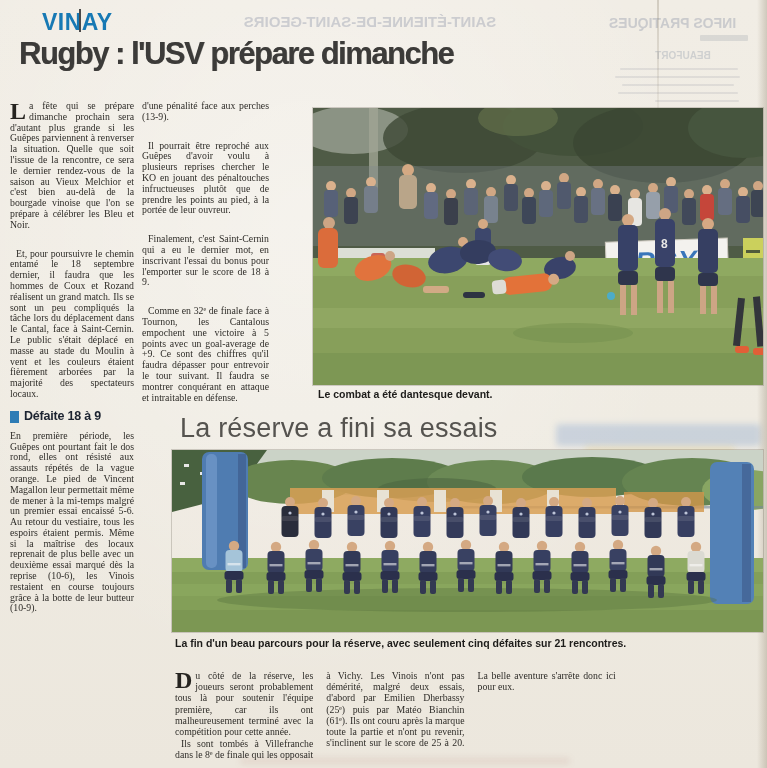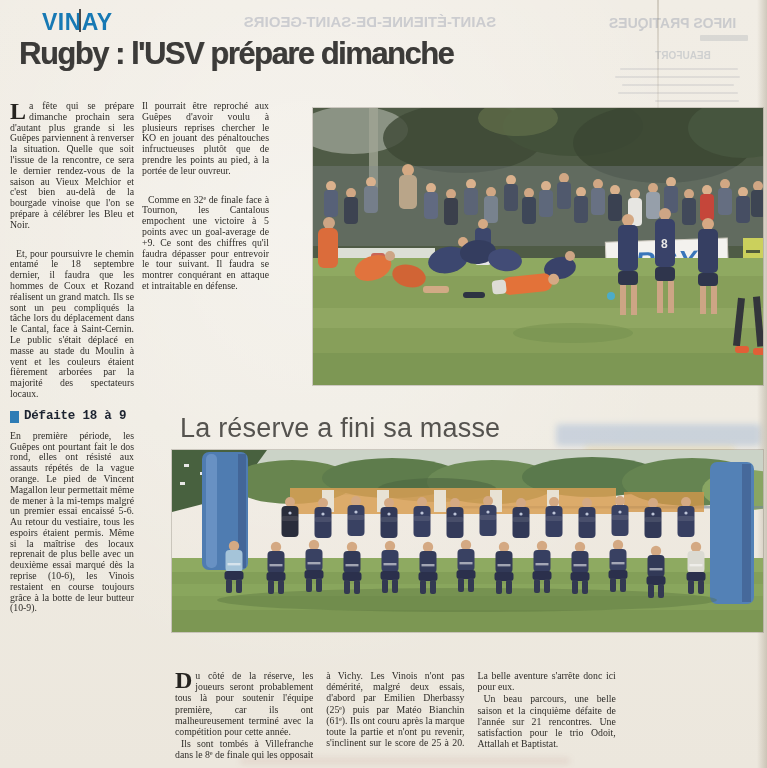--- a/index.html
+++ b/index.html
@@ -28,21 +28,21 @@
             text-shadow:0.4px 0.4px 0 rgba(60,59,57,0.55);}
   
   .bodycol{position:absolute;font-size:9.8px;line-height:10.8px;color:#2e2c28;
            text-align:justify;overflow:hidden;}
   .bodycol p{margin:0 0 0 0;}
   .bodycol p + p{text-indent:6px;margin-top:18px;}
   .dropcap{float:left;font-weight:700;font-size:24px;line-height:19px;
            margin:1px 3px 0 0;color:#262420;}
   .subhead{display:flex;align-items:center;gap:5px;margin:11px 0 8px 0;}
   .subhead .sq{width:9px;height:12px;background:#2e7cb5;flex:0 0 auto;}
-  .subhead .lbl{font-family:Liberation Mono, monospace;font-weight:700;
+  .subhead .lbl{font-family:Liberation Sans, sans-serif;font-weight:700;
                 font-size:12.5px;color:#1c2330;letter-spacing:-0.2px;}
   
   .photo{position:absolute;box-shadow:0 0 0 1px rgba(90,85,70,0.25);}
   .caption{position:absolute;font-family:"Liberation Sans",sans-serif;font-weight:700;
            font-size:10.5px;color:#1d1c1a;letter-spacing:0;}
   .section-heading{position:absolute;font-family:"Liberation Sans",sans-serif;
                    font-weight:400;font-size:27px;color:#55534f;letter-spacing:0.2px;}
   
   .reserve-text{position:absolute;left:175px;top:670px;width:592px;height:94px;
                 column-count:4;column-gap:13px;column-fill:auto;
@@ -78,21 +78,23 @@
     <p><span class="dropcap">L</span><span>a fête qui se prépare dimanche prochain sera d'autant plus grande si les Guêpes parviennent à renverser la situation. Quelle que soit l'issue de la rencontre, ce sera le dernier rendez-vous de la saison au Vieux Melchior et c'est bien au-delà de la bourgade vinoise que l'on se prépare à célébrer les Bleu et Noir.</span></p>
     <p>Et, pour poursuivre le chemin entamé le 18 septembre dernier, il faudra que les hommes de Coux et Rozand réalisent un grand match. Ils se sont un peu compliqués la tâche lors du déplacement dans le Cantal, face à Saint-Cernin. Le public s'était déplacé en masse au stade du Moulin à vent et les couleurs étaient fièrement arborées par la majorité des spectateurs locaux.</p>
     <div class="subhead">
       <span class="sq"></span>
       <span class="lbl">Défaite 18 à 9</span>
     </div>
     <p style="text-indent:0;">En première période, les Guêpes ont pourtant fait le dos rond, elles ont résisté aux assauts répétés de la vague orange. Le pied de Vincent Magallon leur permettait même de mener à la mi-temps malgré un premier essai encaissé 5-6. Au retour du vestiaire, tous les espoirs étaient permis. Même si la maîtrise des locaux reprenait de plus belle avec un deuxième essai marqué dès la reprise (10-6), les Vinois restaient en course toujours grâce à la botte de leur butteur (10-9).</p>
   </div>
 
   <div class="bodycol" style="left:142px;top:101px;width:127px;height:312px;">
+    <p>d'une pénalité face aux perches (13-9).</p>
     <p>Il pourrait être reproché aux Guêpes d'avoir voulu à plusieurs reprises chercher le KO en jouant des pénaltouches infructueuses plutôt que de prendre les points au pied, à la portée de leur ouvreur.</p>
+    <p>Finalement, c'est Saint-Cernin qui a eu le dernier mot, en inscrivant l'essai du bonus pour l'emporter sur le score de 18 à 9.</p>
     <p>Comme en 32ᵉ de finale face à Tournon, les Cantalous empochent une victoire à 5 points avec un goal-average de +9. Ce sont des chiffres qu'il faudra dépasser pour entrevoir le tour suivant. Il faudra se montrer conquérant en attaque et intraitable en défense.</p>
   </div>
 
   <svg class="photo" style="left:313px;top:108px;" width="450" height="277" viewBox="0 0 450 277">
 
     <g>
       <rect x="0" y="0" width="450" height="160" fill="#42503a"></rect>
       <ellipse cx="40" cy="22" rx="55" ry="24" fill="#b9c0b4" opacity="0.55"></ellipse>
       <ellipse cx="150" cy="30" rx="80" ry="35" fill="#2e3b28" opacity="0.8"></ellipse>
       <ellipse cx="260" cy="18" rx="70" ry="30" fill="#35452d"></ellipse>
@@ -292,22 +294,23 @@
 
       <g transform="translate(428,190)">
           <rect x="-3" y="0" width="7" height="48" fill="#23262e" transform="rotate(6)"></rect>
           <rect x="12" y="0" width="7" height="50" fill="#23262e" transform="rotate(-5)"></rect>
           <rect x="-6" y="48" width="14" height="7" rx="3" fill="#e0542a"></rect>
           <rect x="12" y="50" width="14" height="7" rx="3" fill="#e0542a"></rect>
         </g>
     </g>
     <rect x="0" y="0" width="450" height="277" fill="#f0ebdc" opacity="0.08"></rect>
   </svg>
-
-  <div class="section-heading" style="left:180px;top:413px;">La réserve a fini sa masse</div>
+  <div class="caption" style="left:318px;top:388px;width:440px;">Le combat a été dantesque devant.</div>
+
+  <div class="section-heading" style="left:180px;top:413px;">La réserve a fini sa essais</div>
 
   <svg class="photo" style="left:172px;top:450px;" width="591" height="182" viewBox="0 0 591 182">
     <defs>
       <symbol id="st" overflow="visible">
         <circle cx="0" cy="0" r="5" fill="#d2a47c"></circle>
         <rect x="-8.5" y="4" width="17" height="31" rx="4" fill="currentColor"></rect>
         <rect x="-8.5" y="14" width="17" height="5" rx="2" fill="rgba(255,255,255,0.10)"></rect>
         <circle cx="0" cy="11" r="1.6" fill="#b9c2d8"></circle>
       </symbol>
       <symbol id="kn" overflow="visible">
@@ -380,20 +383,20 @@
       <use href="#kn" x="294" y="95" style="color:#2a3358"></use>
       <use href="#kn" x="332" y="97" style="color:#222b4c"></use>
       <use href="#kn" x="370" y="96" style="color:#283157"></use>
       <use href="#kn" x="408" y="97" style="color:#252e52"></use>
       <use href="#kn" x="446" y="95" style="color:#2a3358"></use>
       <use href="#kn" x="484" y="101" style="color:#222b4c" transform="scale(1)"></use>
       <use href="#kn" x="524" y="97" style="color:#d9d9d2"></use>
     </g>
     <rect x="0" y="0" width="591" height="182" fill="#f0ebdc" opacity="0.08"></rect>
   </svg>
+  <div class="caption" style="left:175px;top:637px;width:585px;">La fin d'un beau parcours pour la réserve, avec seulement cinq défaites sur 21 rencontres.</div>
 
   <div class="reserve-text">
     <p><span class="dropcap">D</span><span>u côté de la réserve, les joueurs seront probablement tous là pour soutenir l'équipe première, car ils ont malheureusement terminé avec la compétition pour cette année.</span></p>
     <p>Ils sont tombés à Villefranche dans le 8ᵉ de finale qui les opposait à Vichy. Les Vinois n'ont pas démérité, malgré deux essais, d'abord par Emilien Dherbassy (25ᵉ) puis par Matéo Bianchin (61ᵉ). Ils ont couru après la marque toute la partie et n'ont pu revenir, s'inclinent sur le score de 25 à 20. La belle aventure s'arrête donc ici pour eux.</p>
-    <p>Un beau parcours, une belle saison et la cinquième défaite de l'année sur 21 rencontres. Une satisfaction pour le trio Odoit, Attallah et Baptistat.</p>
   </div>
 
 </div>
 
 </body></html>

